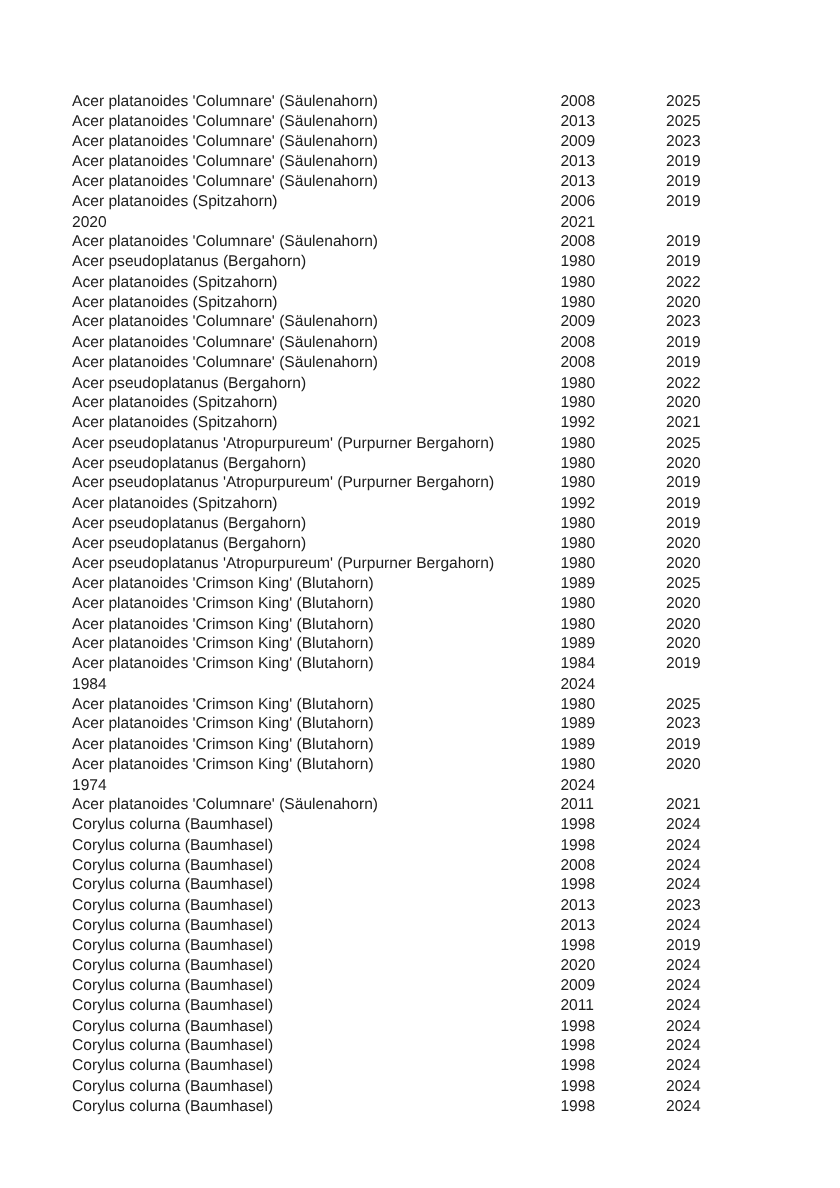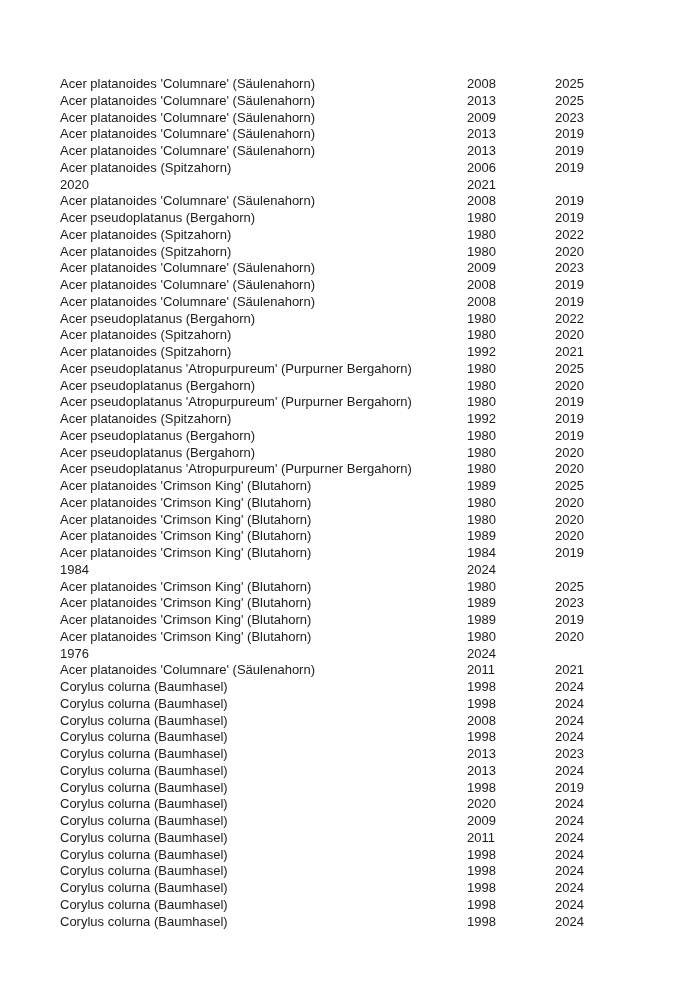--- a/index.html
+++ b/index.html
@@ -205,21 +205,21 @@
     <span class="cell species">Acer platanoides 'Crimson King' (Blutahorn)</span>
     <span class="cell year">1989</span>
     <span class="cell year">2019</span>
   </div>
       <div class="tree-row">
     <span class="cell species">Acer platanoides 'Crimson King' (Blutahorn)</span>
     <span class="cell year">1980</span>
     <span class="cell year">2020</span>
   </div>
       <div class="tree-row">
-    <span class="cell year">1976</span>
+    <span class="cell year">1974</span>
     <span class="cell year">2024</span>
   </div>
       <div class="tree-row">
     <span class="cell species">Acer platanoides 'Columnare' (Säulenahorn)</span>
     <span class="cell year">2011</span>
     <span class="cell year">2021</span>
   </div>
       <div class="tree-row">
     <span class="cell species">Corylus colurna (Baumhasel)</span>
     <span class="cell year">1998</span>

